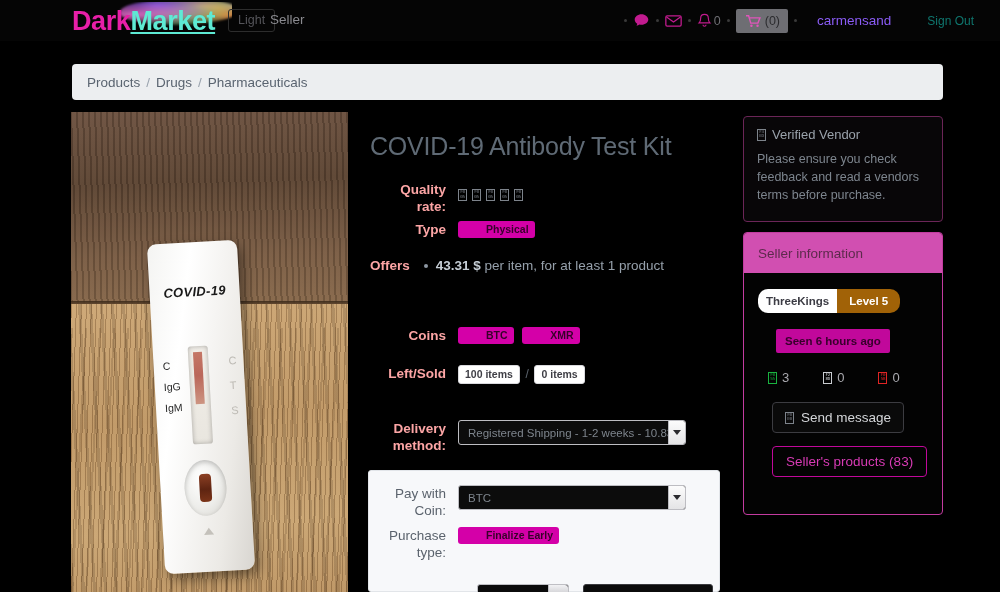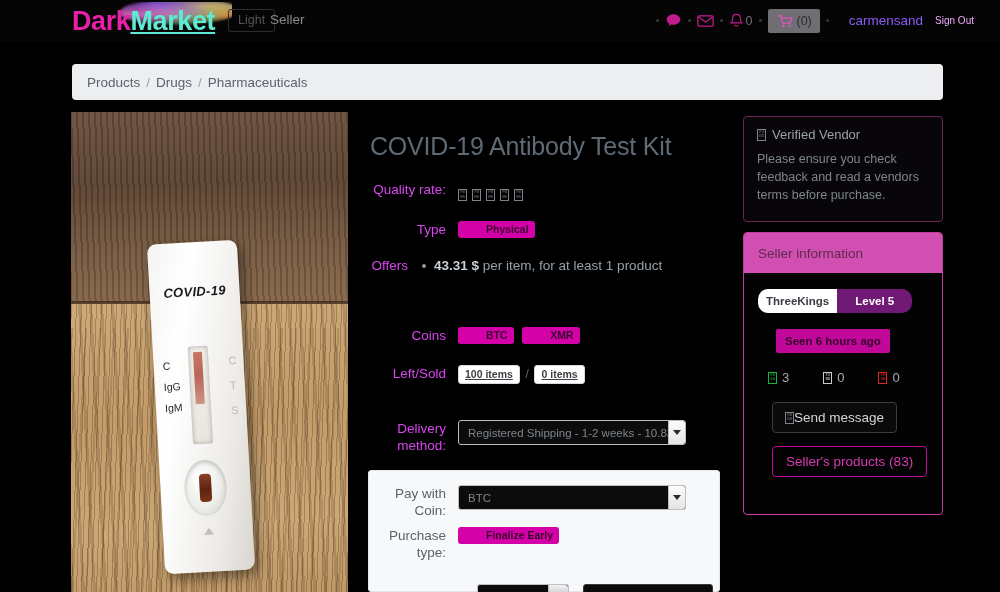--- a/index.html
+++ b/index.html
@@ -90,22 +90,22 @@
     padding: 5px 8px 5px 7px;
     border-radius: 2px;
     margin: 0 2px;
   }
   .cart-btn .nav-count { color: #2b2b2e; }
   .nav-user {
     color: #8b5cf6; font-size: 13.5px;
     margin-left: 16px; margin-right: 4px;
   }
   .nav-signout {
-    color: #f0abfc; font-size: 10px;
-    margin-left: 8px; margin-right: 26px;
+    color: #0f766e; font-size: 12px;
+    margin-left: 32px; margin-right: 26px;
   }
 
   
   .breadcrumb {
     position: absolute; left: 72px; top: 64px;
     width: 871px; height: 36px;
     background: #eceef0;
     border-radius: 4px;
     display: flex; align-items: center;
     padding-left: 15px;
@@ -213,42 +213,42 @@
     font-weight: normal;
     letter-spacing: -.2px;
   }
   .spec-row {
     position: absolute; left: 370px;
     width: 350px;
     display: flex;
   }
   .spec-label {
     width: 88px; text-align: right;
-    color: #d946ef; font-size: 13.5px;
-    padding-right: 12px; line-height: 17px;
+    color: #fca5a5; font-size: 13.5px;
+    padding-right: 12px; line-height: 17px; font-weight: bold;
   }
   .spec-val { flex: 1; }
 
   .badge {
     display: inline-block;
     background: #cc00a0;
     color: #2a0020;
     font-size: 10.5px; font-weight: bold;
     padding: 3px 6px 3px 6px;
     border-radius: 3px;
     line-height: 11px;
     vertical-align: middle;
   }
   .badge-pink { background: #d400a8; color: #37002a; padding-left: 28px; }
   .badge-white {
     background: #ffffff; color: #3e3e45;
     border: 1px solid #d9d9dd;
     font-size: 10.5px; font-weight: bold;
     padding: 3px 6px; border-radius: 3px;
-    display: inline-block; line-height: 11px; text-decoration: underline;
+    display: inline-block; line-height: 11px;
   }
   .offer-line {
     color: #96a0ab; font-size: 13.5px;
     line-height: 18px; width: 300px;
   }
   .offer-line b { color: #c6ced6; }
   .offer-bullet {
     display: inline-block;
     width: 4px; height: 4px; border-radius: 50%;
     background: #8d97a2;
@@ -374,22 +374,22 @@
     display: inline-flex;
     border-radius: 10px; overflow: hidden;
     font-size: 11.5px; font-weight: bold;
     line-height: 12px;
   }
   .name-badge .nm {
     background: #ffffff; color: #3c3c44;
     padding: 6px 8px;
   }
   .name-badge .lv {
-    background: #701a75; color: #ffffff;
-    padding: 6px 18px;
+    background: #a16207; color: #ffffff;
+    padding: 6px 12px;
   }
   .seen-badge {
     display: inline-block;
     background: #c1089b; color: #37002b;
     font-size: 11.5px; font-weight: bold;
     padding: 6px 9px; border-radius: 2px;
     margin: 16px 0 0 18px;
     line-height: 12px;
   }
   .stats-row {
@@ -397,21 +397,21 @@
     margin-top: 17px; padding-left: 10px;
     font-size: 13px; color: #a9a9ae;
   }
   .stat { display: flex; align-items: center; gap: 5px; }
   .stat + .stat { margin-left: 34px; }
   .tofu-green { color: #19b340; }
   .tofu-grey  { color: #c9ccd0; }
   .tofu-red   { color: #e02424; }
 
   .btn-msg {
-    display: inline-flex; align-items: center; 
+    display: inline-flex; align-items: center; gap: 7px;
     margin: 17px 0 0 14px;
     border: 1px solid #3c3c41;
     border-radius: 4px;
     background: #0a0a0a;
     color: #d4d6d9;
     font-size: 13.5px;
     padding: 7px 12px;
   }
   .btn-products {
     display: inline-block;

